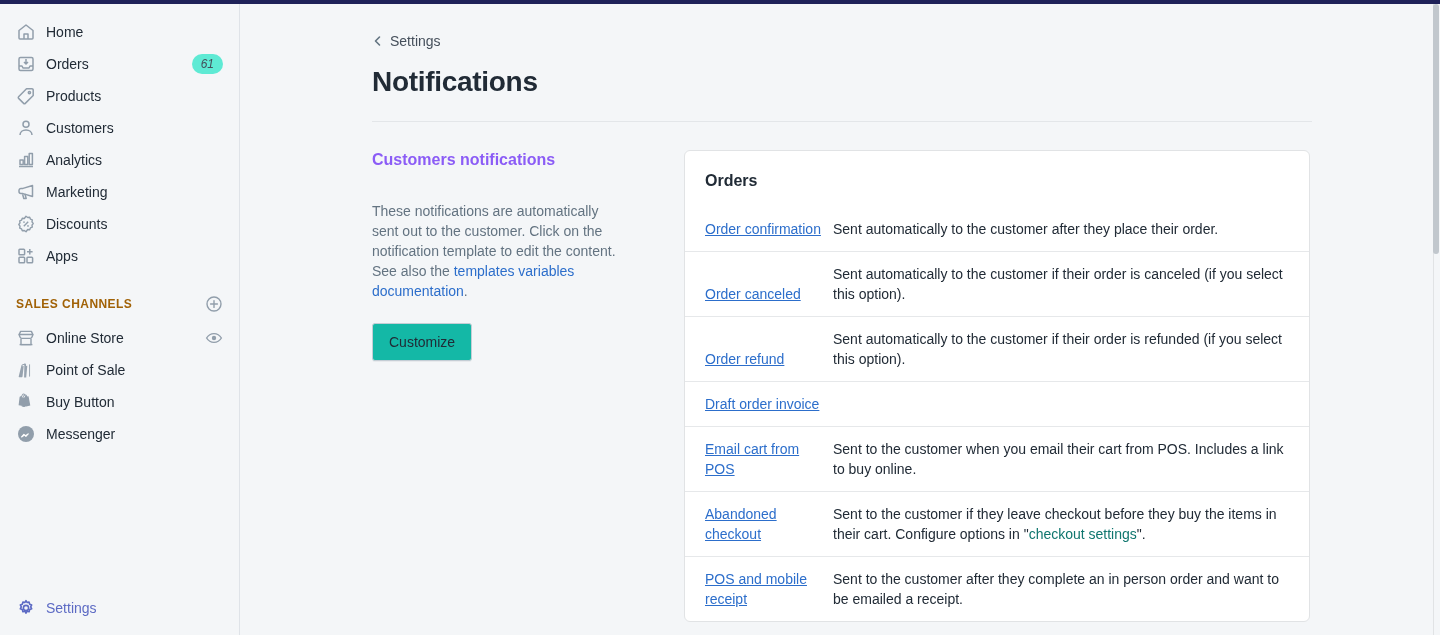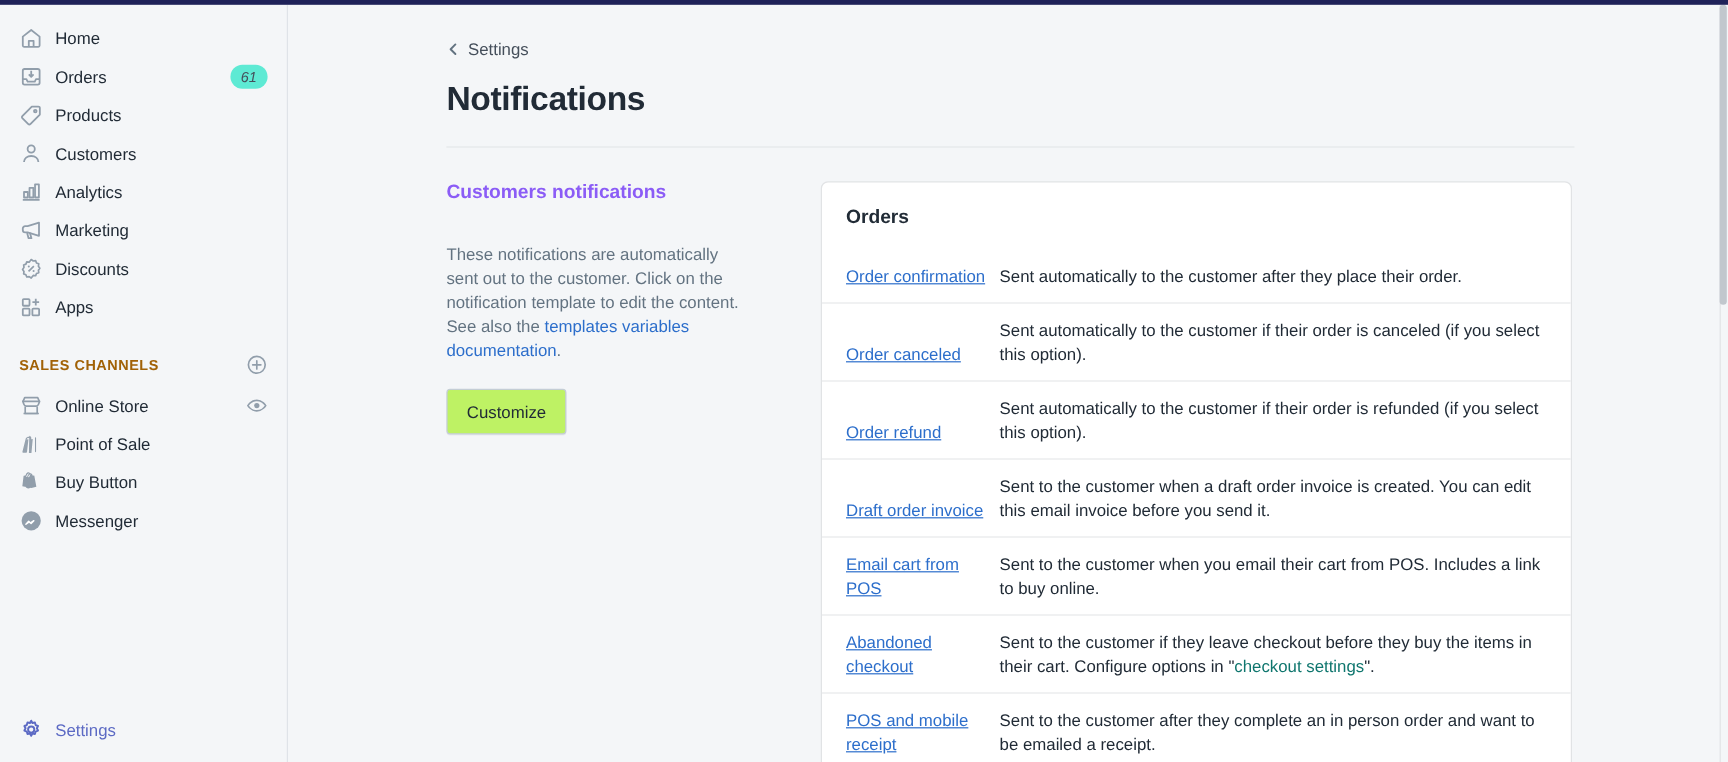--- a/index.html
+++ b/index.html
@@ -218,21 +218,21 @@
     color: #637381;
   }
   .desc-body a {
     color: #2c6ecb;
     text-decoration: none;
   }
 
   .btn {
     margin-top: 22px;
     display: inline-block;
-    background: #bef264;
+    background: #14b8a6;
     border: 1px solid #c4cdd5;
     border-radius: 3px;
     padding: 8px 16px;
     font-size: 14px;
     line-height: 20px;
     color: #212b36;
     cursor: pointer;
     box-shadow: 0 1px 0 rgba(22,29,37,0.05);
   }
 
@@ -499,21 +499,20 @@
                 <div class="notif-row">
                   <a class="notif-name" href="#">Order canceled</a>
                   <div class="notif-desc"><span>Sent automatically to the customer if their order is canceled (if you select this option).</span></div>
                 </div>
                 <div class="notif-row">
                   <a class="notif-name" href="#">Order refund</a>
                   <div class="notif-desc"><span>Sent automatically to the customer if their order is refunded (if you select this option).</span></div>
                 </div>
                 <div class="notif-row">
                   <a class="notif-name" href="#">Draft order invoice</a>
-                  <div class="notif-desc"><span>Sent to the customer when a draft order invoice is created. You can edit this email invoice before you send it.</span></div>
                 </div>
                 <div class="notif-row">
                   <a class="notif-name" href="#">Email cart from POS</a>
                   <div class="notif-desc"><span>Sent to the customer when you email their cart from POS. Includes a link to buy online.</span></div>
                 </div>
                 <div class="notif-row">
                   <a class="notif-name" href="#">Abandoned checkout</a>
                   <div class="notif-desc"><span>Sent to the customer if they leave checkout before they buy the items in their cart. Configure options in "</span><a href="#">checkout settings</a><span>".</span></div>
                 </div>
                 <div class="notif-row">

